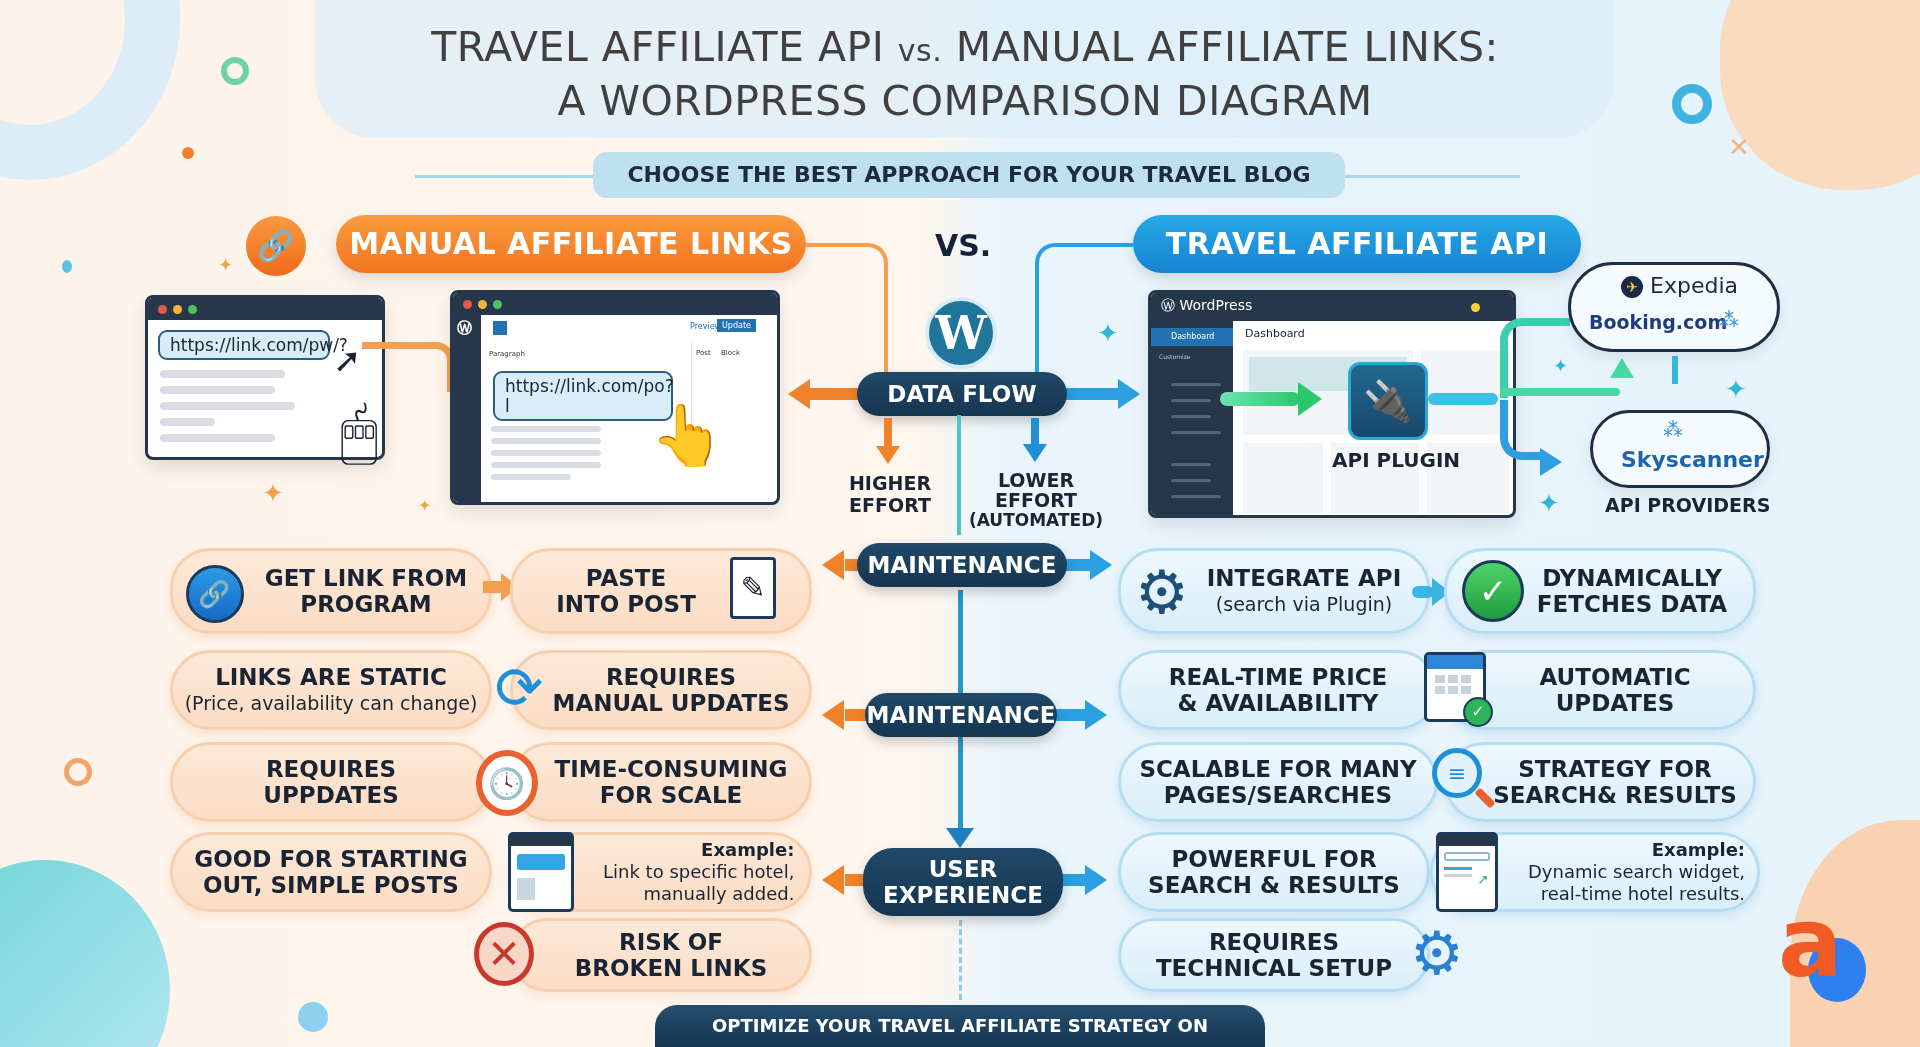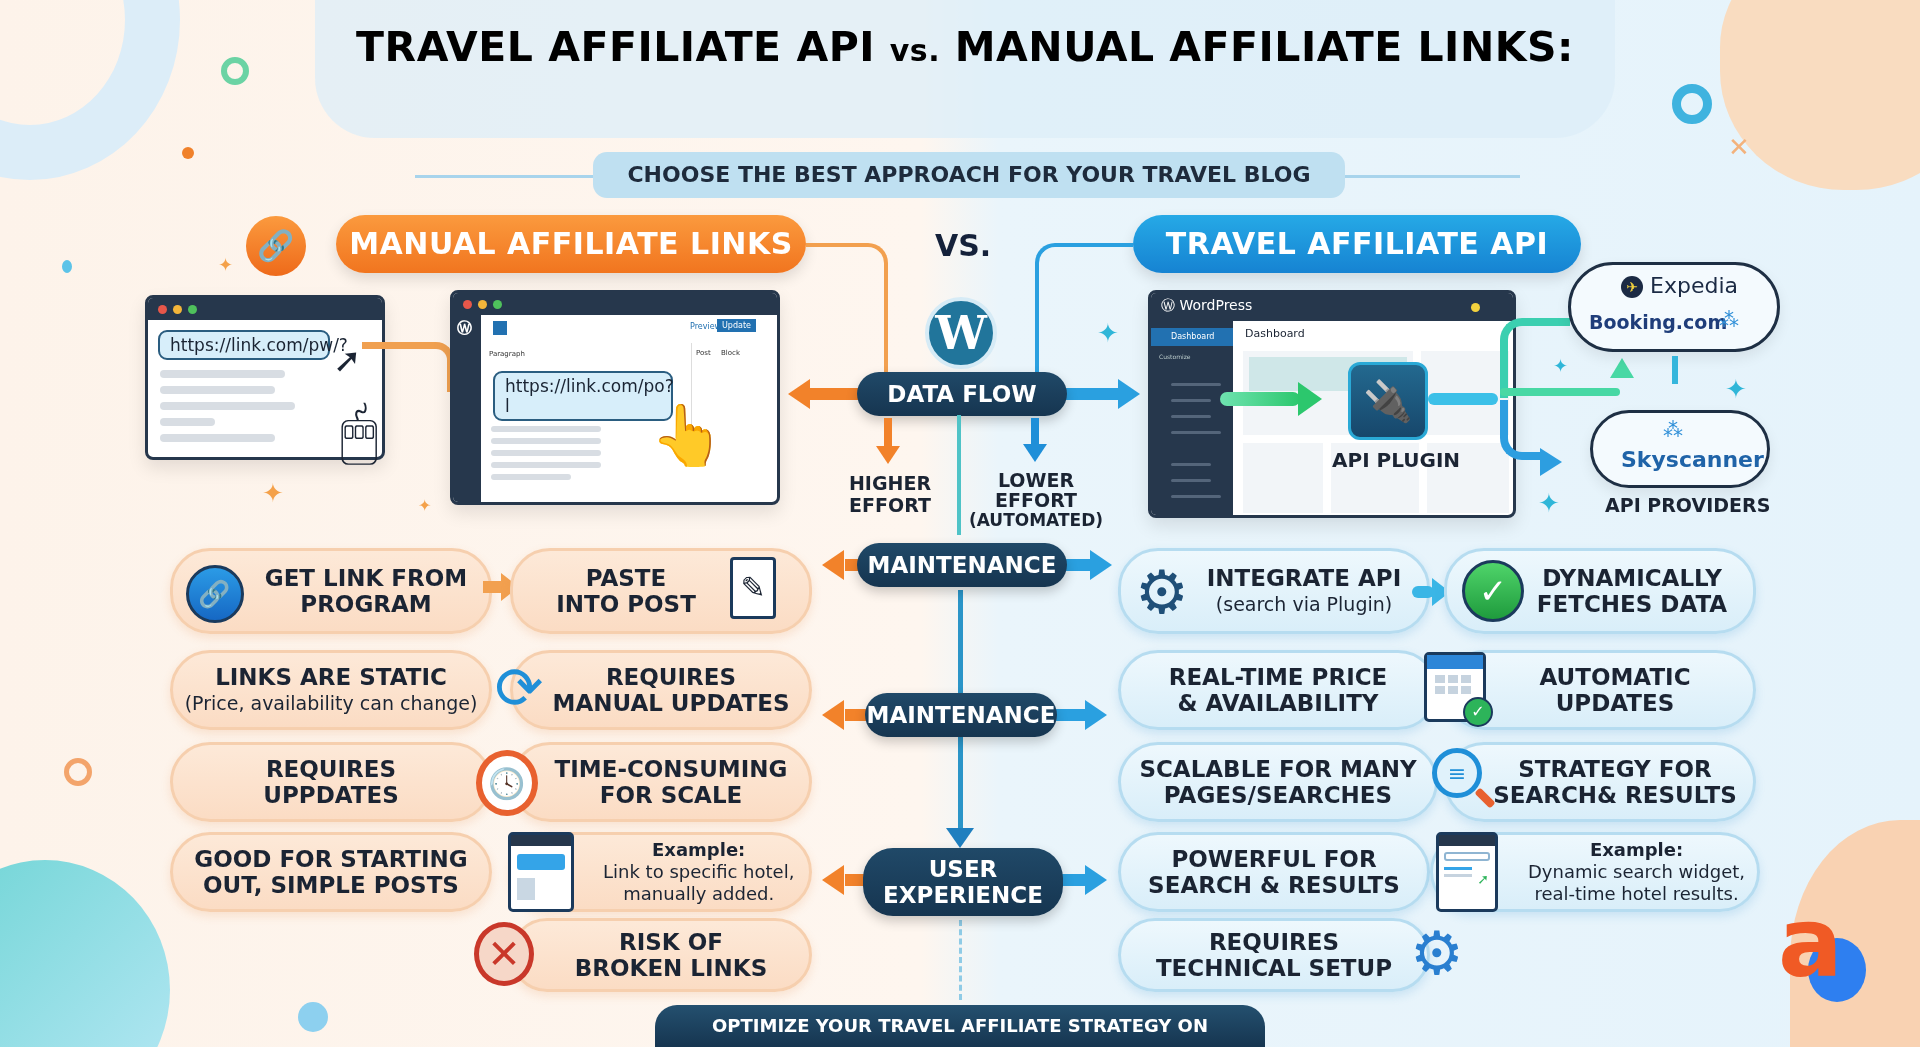--- a/index.html
+++ b/index.html
@@ -2,21 +2,21 @@
 <html><head>
 <meta charset="utf-8">
 <style>
 *{box-sizing:border-box;margin:0;padding:0}
 html,body{width:1920px;height:1047px;overflow:hidden}
 body{font-family:"DejaVu Sans","Liberation Sans",sans-serif;position:relative;background:linear-gradient(90deg,#fdf3ea 0%,#fef6ef 48%,#eaf5fb 52%,#e5f3fb 100%);color:#1b2433}
 .abs{position:absolute}
 
 .blob{position:absolute;border-radius:50%}
 .title-panel{position:absolute;left:315px;top:0;width:1300px;height:138px;background:rgba(220,238,248,.75);border-radius:0 0 60px 60px}
-.title{position:absolute;left:315px;top:22px;width:1300px;text-align:center;font-weight:bold;font-size:41px;line-height:50px;color:#000000;letter-spacing:.5px}
+.title{position:absolute;left:315px;top:22px;width:1300px;text-align:center;font-weight:normal;font-size:41px;line-height:50px;color:#404040;letter-spacing:.5px}
 .title .vs{font-size:30px}
 .subtitle-line{position:absolute;top:175px;height:3px;background:#a8d4ec}
 .subtitle{position:absolute;left:593px;top:152px;width:752px;height:46px;border-radius:14px;background:#bfe0f1;text-align:center;font-weight:bold;font-size:22px;line-height:46px;color:#1e2b3c}
 .header-pill{position:absolute;height:58px;border-radius:29px;color:#fff;font-weight:bold;font-size:30px;line-height:58px;text-align:center;letter-spacing:.5px;box-shadow:0 6px 14px rgba(0,0,0,.12)}
 .manual-pill{left:336px;top:215px;width:470px;background:linear-gradient(180deg,#fb9a3e,#f1751f)}
 .api-pill{left:1133px;top:215px;width:448px;background:linear-gradient(180deg,#26a9e6,#1683d2)}
 .link-badge{position:absolute;left:246px;top:216px;width:60px;height:60px;border-radius:50%;background:linear-gradient(180deg,#fb9a3e,#ee6a1a);color:#fff;text-align:center;line-height:60px;font-size:30px}
 .vs-label{position:absolute;left:935px;top:228px;font-weight:bold;font-size:30px;color:#14213a}
 
 .win{position:absolute;background:#fff;border:3px solid #26374c;border-radius:8px;overflow:hidden;box-shadow:0 8px 18px rgba(0,0,0,.1)}
@@ -31,21 +31,21 @@
 .arrow-r{border-left:22px solid #2aa0e0}
 .shaft-o{position:absolute;height:12px;background:#f2822a}
 .shaft-b{position:absolute;height:12px;background:#2aa0e0}
 .effort{position:absolute;font-weight:bold;color:#1b2433;text-align:center;font-size:19px;line-height:22px}
 .vline{position:absolute;width:5px;background:#2b95c8}
 
 .card{position:absolute;border-radius:40px;display:flex;align-items:center;justify-content:center;text-align:center;font-weight:bold;font-size:23px;line-height:26px;color:#1b2433}
 .card.o{background:linear-gradient(180deg,#fde9d8,#fbdcc4);border:3px solid #f6cfae;box-shadow:0 4px 10px rgba(230,140,70,.18)}
 .card.b{background:linear-gradient(180deg,#eef8fd,#d9eef9);border:3px solid #b6dcf0;box-shadow:0 4px 10px rgba(60,150,210,.18)}
 .card .sub{display:block;font-weight:normal;font-size:19px}
-.card .ex{font-weight:normal;font-size:18px;text-align:center;line-height:22px}
+.card .ex{font-weight:normal;font-size:18px;text-align:right;line-height:22px}
 .card .ex b{display:block}
 .icon-circle{position:absolute;border-radius:50%;display:flex;align-items:center;justify-content:center}
 .footer{position:absolute;left:655px;top:1005px;width:610px;height:42px;background:linear-gradient(180deg,#24506f,#163550);border-radius:22px 22px 0 0;color:#fff;font-weight:bold;font-size:18px;text-align:center;line-height:42px}
 .cloud{position:absolute;background:#f4fafe;border:3px solid #1e2f44;border-radius:60px;box-shadow:0 6px 14px rgba(0,0,0,.08)}
 .spark{position:absolute;color:#2fb6d8;font-size:26px}
 .spark.o{color:#f4a14a}
 </style>
 </head>
 <body>
 
@@ -57,20 +57,21 @@
 <div class="abs" style="left:1728px;top:132px;color:#f3b27c;font-size:26px">✕</div>
 <div class="blob" style="left:64px;top:758px;width:28px;height:28px;border:5px solid #f3a46b"></div>
 <div class="blob" style="left:-80px;top:860px;width:250px;height:260px;background:linear-gradient(135deg,#6dd4d4,#b8e8f5)"></div>
 <div class="blob" style="left:298px;top:1002px;width:30px;height:30px;background:#8dd0ef"></div>
 <div class="blob" style="left:1790px;top:820px;width:220px;height:280px;background:#f9d2b2;border-radius:50% 40% 0 0"></div>
 <div class="blob" style="left:62px;top:260px;width:10px;height:13px;background:#5cc3e8"></div>
 
 <div class="title-panel"></div>
 <div class="title">
   <div><span>TRAVEL AFFILIATE API</span> <span class="vs">vs.</span> <span>MANUAL AFFILIATE LINKS:</span></div>
+  <div>A WORDPRESS COMPARISON DIAGRAM</div>
 </div>
 <div class="subtitle-line" style="left:415px;width:180px"></div>
 <div class="subtitle-line" style="left:1345px;width:175px"></div>
 <div class="subtitle">CHOOSE THE BEST APPROACH FOR YOUR TRAVEL BLOG</div>
 
 <div class="link-badge">🔗</div>
 <div class="header-pill manual-pill">MANUAL AFFILIATE LINKS</div>
 <div class="vs-label">VS.</div>
 <div class="header-pill api-pill">TRAVEL AFFILIATE API</div>
 

